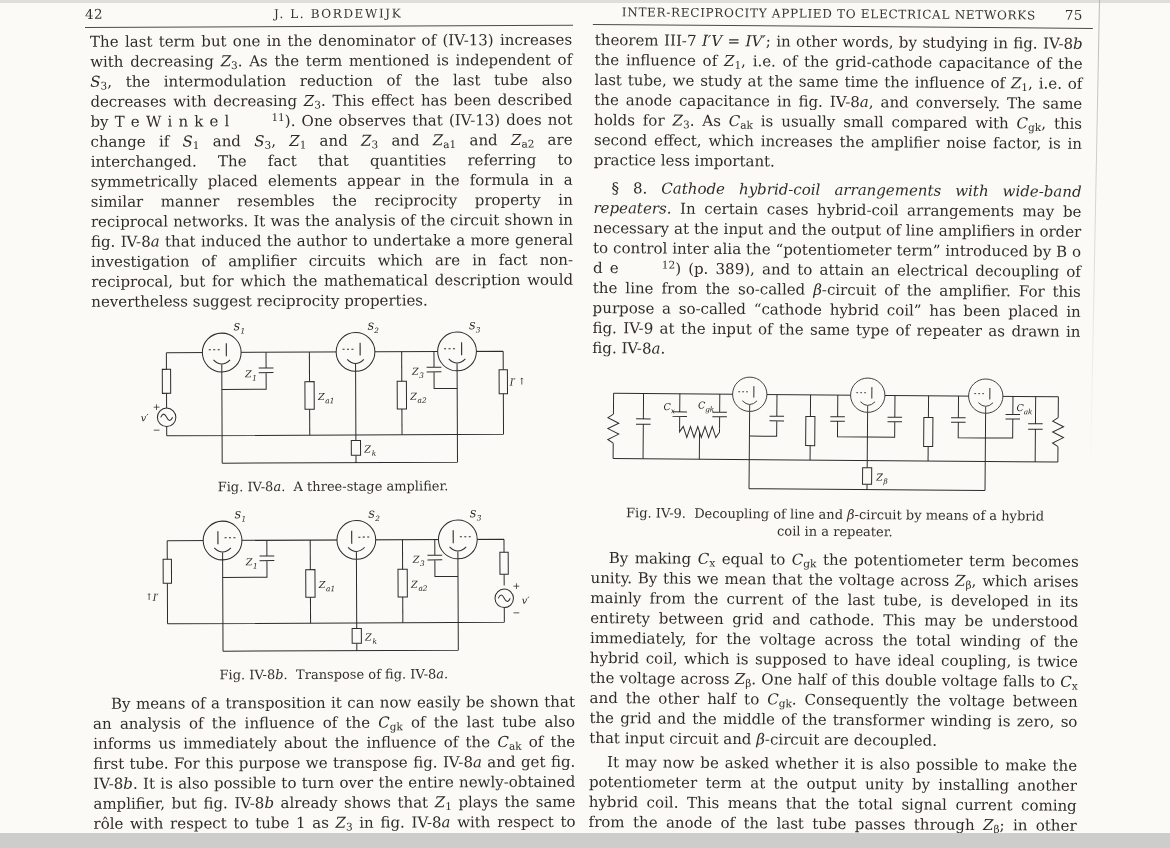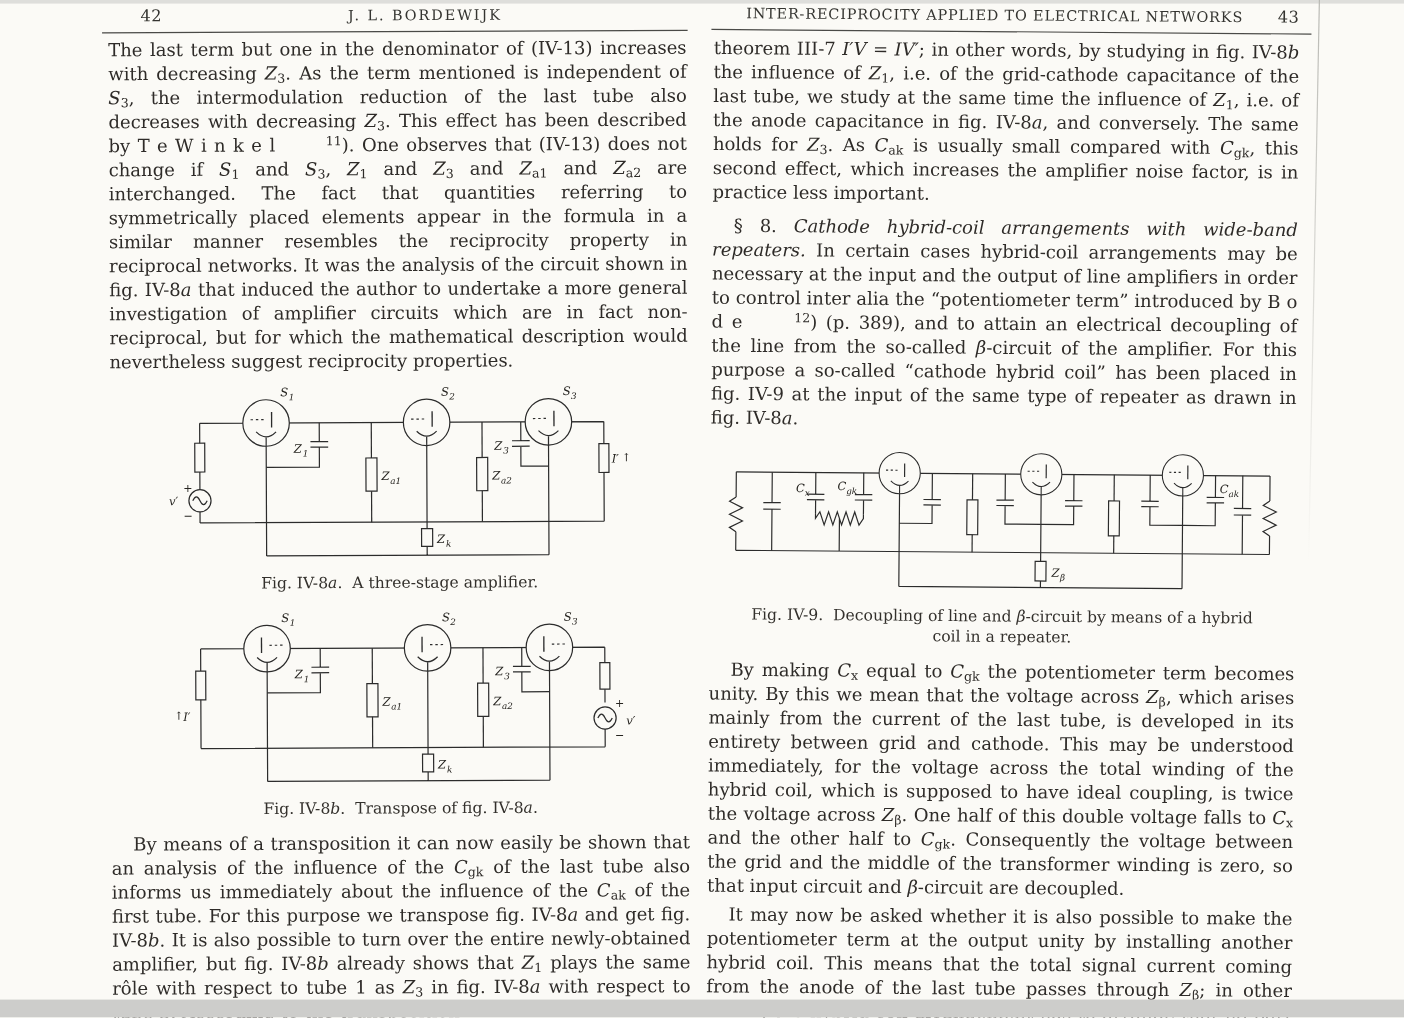--- a/index.html
+++ b/index.html
@@ -19,21 +19,21 @@
   .page{position:absolute;top:0;}
   .page.left{left:0;width:585px;transform:rotate(-0.25deg);transform-origin:60px 20px;}
   .page.right{left:585px;width:585px;transform:rotate(0.45deg);transform-origin:10px 10px;}
 
   .running-header{position:absolute;display:flex;align-items:baseline;
       border-bottom:1px solid #4a4a47;padding-bottom:5px;
       font-size:12.5px;color:#343430;}
   .page.left .running-header{left:85px;top:6px;width:488px;}
   .page.right .running-header{left:8px;top:3px;width:500px;}
   .pageno{font-size:13.5px;letter-spacing:.5px;}
-  .page.left .pageno{margin-left:32px;}
+  .page.left .pageno{}
   .page.right .pageno{margin-right:10px;}
   .head-title{flex:1;text-align:center;letter-spacing:1.6px;font-size:12px;}
   .page.right .head-title{letter-spacing:.7px;}
 
   .column{position:absolute;font-size:15px;line-height:20px;text-align:justify;}
   .page.left  .column{left:90px;top:32px;width:482px;}
   .page.right .column{left:10px;top:30px;width:488px;}
   .column p{margin:0 0 4px 0;}
   .column p.indent{text-indent:18px;}
   sub,sup{font-size:.7em;line-height:0;}
@@ -167,21 +167,21 @@
       </div>
       <div class="fig-caption">Fig. IV-8<i>b</i>.&nbsp; Transpose of fig. IV-8<i>a</i>.</div>
 
       <p class="indent">By means of a transposition it can now easily be shown that an analysis of the influence of the <i>C</i><sub>gk</sub> of the last tube also informs us immediately about the influence of the <i>C</i><sub>ak</sub> of the first tube. For this purpose we transpose fig. IV-8<i>a</i> and get fig. IV-8<i>b</i>. It is also possible to turn over the entire newly-obtained amplifier, but fig. IV-8<i>b</i> already shows that <i>Z</i><sub>1</sub> plays the same rôle with respect to tube 1 as <i>Z</i><sub>3</sub> in fig. IV-8<i>a</i> with respect to tube 3. According to the transposition</p>
     </div>
   </div>
 
   <div class="page right">
     <div class="running-header">
       <span class="head-title">INTER-RECIPROCITY APPLIED TO ELECTRICAL NETWORKS</span>
-      <span class="pageno">43</span>
+      <span class="pageno">75</span>
     </div>
 
     <div class="column">
       <p>theorem III-7 <i>I′V</i> = <i>IV′</i>; in other words, by studying in fig. IV-8<i>b</i> the influence of <i>Z</i><sub>1</sub>, i.e. of the grid-cathode capacitance of the last tube, we study at the same time the influence of <i>Z</i><sub>1</sub>, i.e. of the anode capacitance in fig. IV-8<i>a</i>, and conversely. The same holds for <i>Z</i><sub>3</sub>. As <i>C</i><sub>ak</sub> is usually small compared with <i>C</i><sub>gk</sub>, this second effect, which increases the amplifier noise factor, is in practice less important.</p>
       <p class="indent" style="margin-top:8px">§ 8. <i>Cathode hybrid-coil arrangements with wide-band repeaters.</i> In certain cases hybrid-coil arrangements may be necessary at the input and the output of line amplifiers in order to control inter alia the “potentiometer term” introduced by B o d e <sup>12</sup>) (p. 389), and to attain an electrical decoupling of the line from the so-called <i>β</i>-circuit of the amplifier. For this purpose a so-called “cathode hybrid coil” has been placed in fig. IV-9 at the input of the same type of repeater as drawn in fig. IV-8<i>a</i>.</p>
 
       <div class="figure">
         <svg viewBox="0 0 520 152" width="472" height="138">
           <g>
             <path class="wire" d="M15,32 H505 M15,104 H505"></path>

